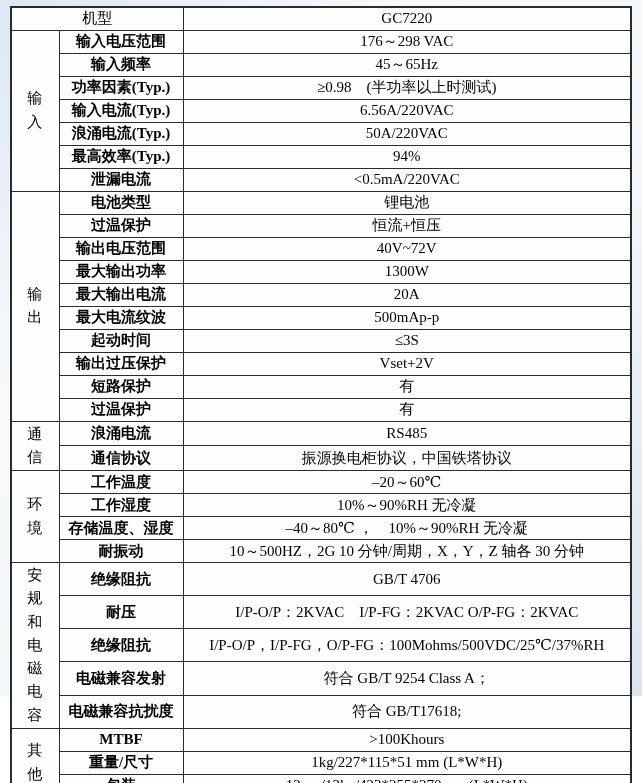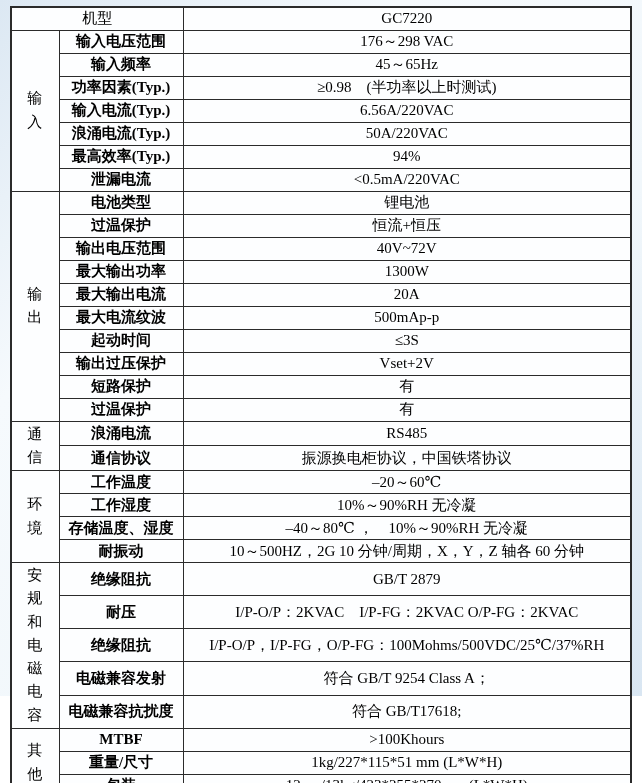--- a/index.html
+++ b/index.html
@@ -152,26 +152,26 @@
         <tr>
           <td class="label-cell">工作湿度</td>
           <td class="value-cell">10%～90%RH 无冷凝</td>
         </tr>
         <tr>
           <td class="label-cell">存储温度、湿度</td>
           <td class="value-cell">–40～80℃ ，　10%～90%RH 无冷凝</td>
         </tr>
         <tr>
           <td class="label-cell">耐振动</td>
-          <td class="value-cell">10～500HZ，2G 10 分钟/周期，X，Y，Z 轴各 60 分钟</td>
+          <td class="value-cell">10～500HZ，2G 10 分钟/周期，X，Y，Z 轴各 30 分钟</td>
         </tr>
         <tr>
           <td class="group-cell" rowspan="5">安规和电磁电容</td>
           <td class="label-cell">绝缘阻抗</td>
-          <td class="value-cell">GB/T 2879</td>
+          <td class="value-cell">GB/T 4706</td>
         </tr>
         <tr>
           <td class="label-cell">耐压</td>
           <td class="value-cell">I/P-O/P：2KVAC　I/P-FG：2KVAC O/P-FG：2KVAC</td>
         </tr>
         <tr>
           <td class="label-cell">绝缘阻抗</td>
           <td class="value-cell">I/P-O/P，I/P-FG，O/P-FG：100Mohms/500VDC/25℃/37%RH</td>
         </tr>
         <tr>

